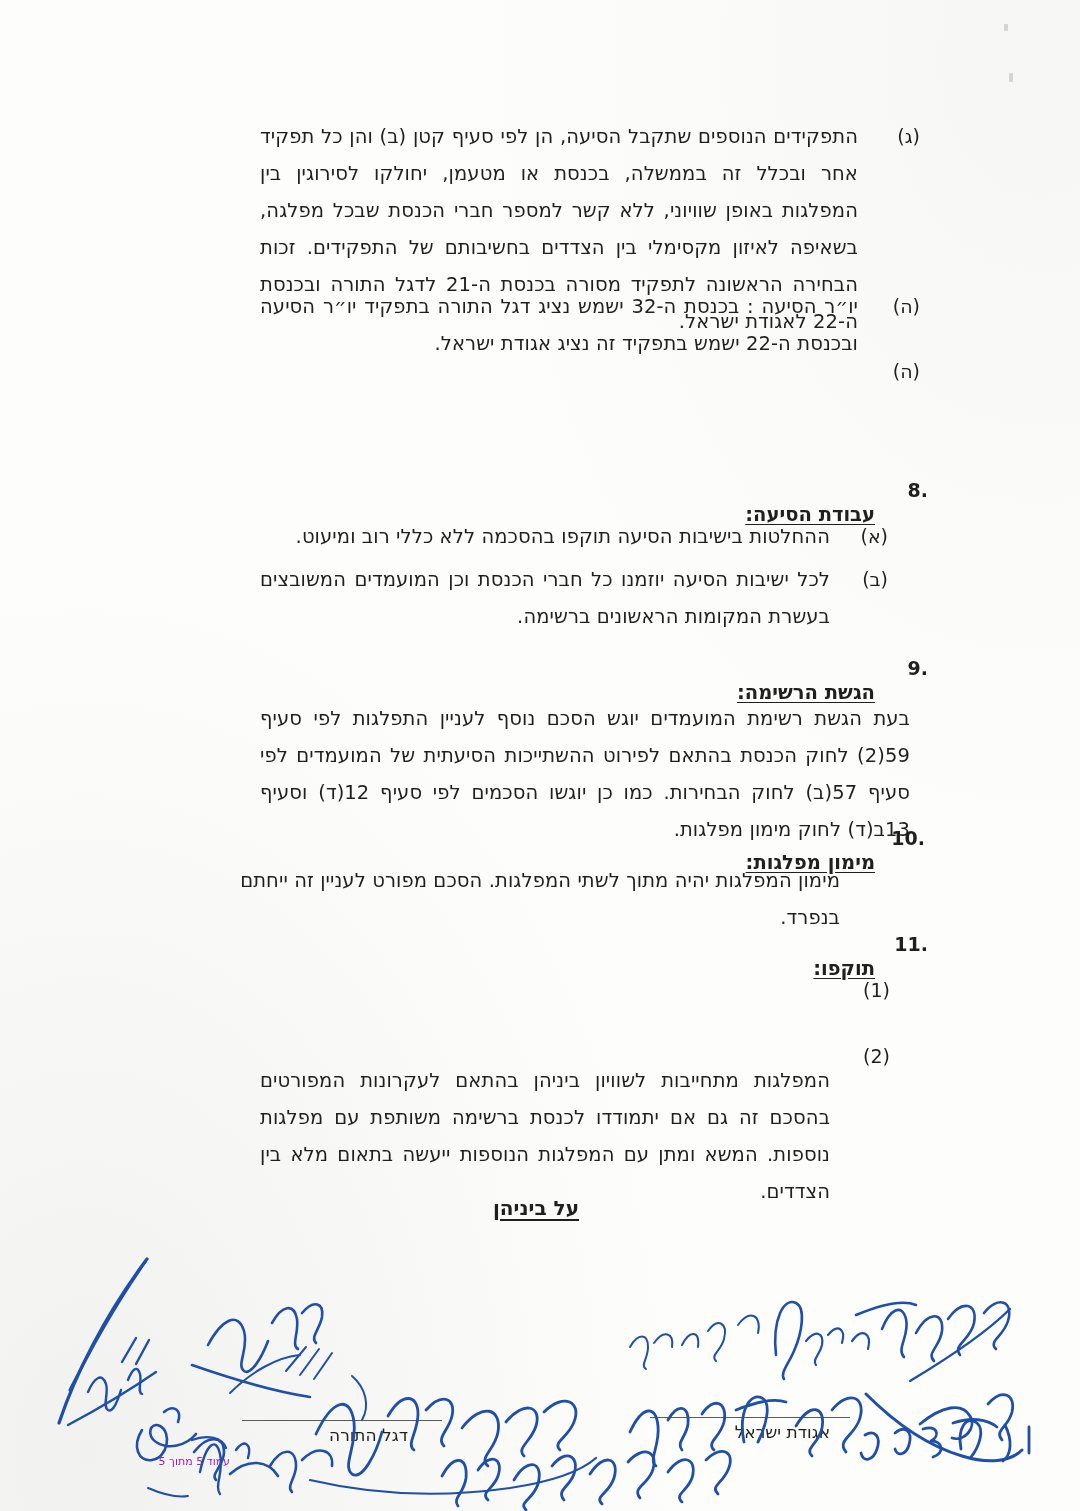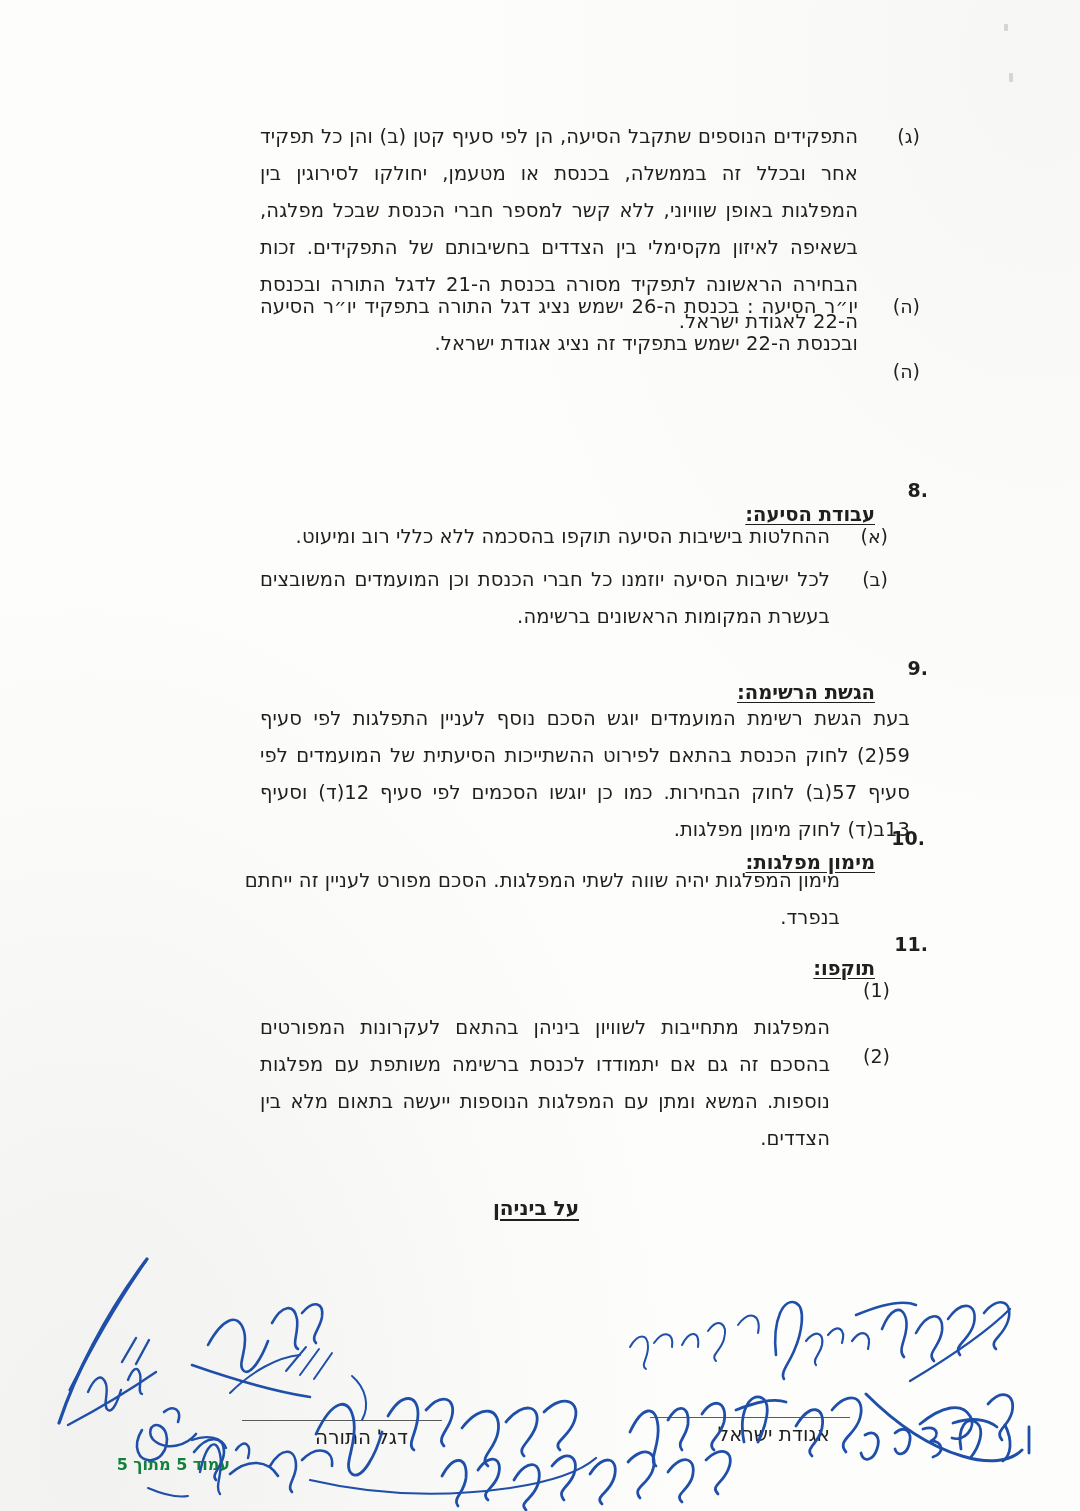--- a/index.html
+++ b/index.html
@@ -79,29 +79,28 @@
     white-space: nowrap;
   }
   .sig-line {
     position: absolute;
     height: 0;
     border-top: 1.4px solid #5a5a5a;
   }
   .sig-label {
     position: absolute;
     color: #1f1f1f;
-    font-size: 20px;
+    font-size: 17px;
     white-space: nowrap;
   }
   .footer-text {
     position: absolute;
-    color: #15803d;
-    font-size: 16px;
-    white-space: nowrap;
-    font-weight: bold;
+    color: #a21caf;
+    font-size: 11px;
+    white-space: nowrap;
   }
   
   .ink {
     position: absolute;
     pointer-events: none;
   }
   .ink svg { display: block; overflow: visible; }
 </style>
 </head>
 <body>
@@ -110,48 +109,48 @@
 
   <div class="scan-tone"></div>
   <div class="scan-speck" style="left:1004px;top:24px;width:4px;height:7px;"></div>
   <div class="scan-speck" style="left:1009px;top:73px;width:4px;height:9px;"></div>
   <div class="scan-speck" style="left:585px;top:712px;width:5px;height:5px;opacity:.25;"></div>
 
   <div class="marker" style="right:160px;top:118px;">(ג)</div>
   <div class="body-text" style="right:222px;top:118px;width:598px;">התפקידים הנוספים שתקבל הסיעה, הן לפי סעיף קטן (ב) והן כל תפקיד אחר ובכלל זה בממשלה, בכנסת או מטעמן,  יחולקו לסירוגין בין המפלגות באופן שוויוני, ללא קשר למספר חברי הכנסת שבכל מפלגה, בשאיפה לאיזון מקסימלי בין הצדדים בחשיבותם של התפקידים. זכות הבחירה הראשונה לתפקיד מסורה בכנסת ה-21 לדגל התורה ובכנסת ה-22 לאגודת ישראל.</div>
 
   <div class="marker" style="right:160px;top:288px;">(ה)</div>
-  <div class="body-text" style="right:222px;top:288px;width:598px;">יו״ר הסיעה : בכנסת ה-26 ישמש נציג דגל התורה בתפקיד יו״ר הסיעה ובכנסת ה-22 ישמש בתפקיד זה נציג אגודת ישראל.</div>
+  <div class="body-text" style="right:222px;top:288px;width:598px;">יו״ר הסיעה : בכנסת ה-32 ישמש נציג דגל התורה בתפקיד יו״ר הסיעה ובכנסת ה-22 ישמש בתפקיד זה נציג אגודת ישראל.</div>
 
   <div class="marker" style="right:160px;top:353px;">(ה)</div>
 
   <div class="sec-num" style="right:152px;top:472px;">.8</div>
   <div class="sec-head" style="right:205px;top:472px;">עבודת הסיעה:</div>
 
   <div class="marker" style="right:192px;top:518px;">(א)</div>
   <div class="body-text" style="right:250px;top:518px;width:540px;text-align:right;">ההחלטות בישיבות הסיעה תוקפו בהסכמה ללא כללי רוב ומיעוט.</div>
 
   <div class="marker" style="right:192px;top:561px;">(ב)</div>
   <div class="body-text" style="right:250px;top:561px;width:570px;">לכל ישיבות הסיעה יוזמנו כל חברי הכנסת וכן המועמדים המשובצים בעשרת המקומות הראשונים ברשימה.</div>
 
   <div class="sec-num" style="right:152px;top:650px;">.9</div>
   <div class="sec-head" style="right:205px;top:650px;">הגשת הרשימה:</div>
   <div class="body-text" style="right:170px;top:700px;width:650px;">בעת הגשת רשימת המועמדים יוגש הסכם נוסף לעניין התפלגות לפי סעיף 59(2) לחוק הכנסת בהתאם לפירוט ההשתייכות הסיעתית של המועמדים לפי סעיף 57(ב) לחוק הבחירות. כמו כן יוגשו הסכמים לפי סעיף 12(ד) וסעיף 13ב(ד) לחוק מימון מפלגות.</div>
 
   <div class="sec-num" style="right:155px;top:820px;">.10</div>
   <div class="sec-head" style="right:205px;top:820px;">מימון מפלגות:</div>
-  <div class="body-text" style="right:240px;top:862px;width:600px;text-align:right;">מימון המפלגות יהיה שווה לשתי המפלגות. הסכם מפורט לעניין זה ייחתם בנפרד.</div>
+  <div class="body-text" style="right:240px;top:862px;width:600px;text-align:right;">מימון המפלגות יהיה מתוך לשתי המפלגות. הסכם מפורט לעניין זה ייחתם בנפרד.</div>
 
   <div class="sec-num" style="right:152px;top:926px;">.11</div>
   <div class="sec-head" style="right:205px;top:926px;">תוקפו:</div>
 
   <div class="marker" style="right:190px;top:972px;">(1)</div>
 
   <div class="marker" style="right:190px;top:1038px;">(2)</div>
-  <div class="body-text" style="right:250px;top:1009px;width:570px;">המפלגות מתחייבות לשוויון ביניהן בהתאם לעקרונות המפורטים בהסכם זה גם אם יתמודדו לכנסת ברשימה משותפת עם מפלגות נוספות. המשא ומתן עם המפלגות הנוספות ייעשה בתאום מלא בין הצדדים.</div>
+  <div class="body-text" style="right:250px;top:1062px;width:570px;">המפלגות מתחייבות לשוויון ביניהן בהתאם לעקרונות המפורטים בהסכם זה גם אם יתמודדו לכנסת ברשימה משותפת עם מפלגות נוספות. המשא ומתן עם המפלגות הנוספות ייעשה בתאום מלא בין הצדדים.</div>
 
   <div class="center-head" style="right:501px;top:1196px;">על ביניהן</div>
 
   <div class="sig-line" style="right:230px;top:1417px;width:200px;"></div>
   <div class="sig-label" style="right:250px;top:1422px;">אגודת ישראל</div>
 
   <div class="sig-line" style="right:638px;top:1420px;width:200px;"></div>
   <div class="sig-label" style="right:672px;top:1425px;">דגל התורה</div>
 
   <div class="footer-text" style="right:850px;top:1455px;">עמוד 5 מתוך 5</div>

